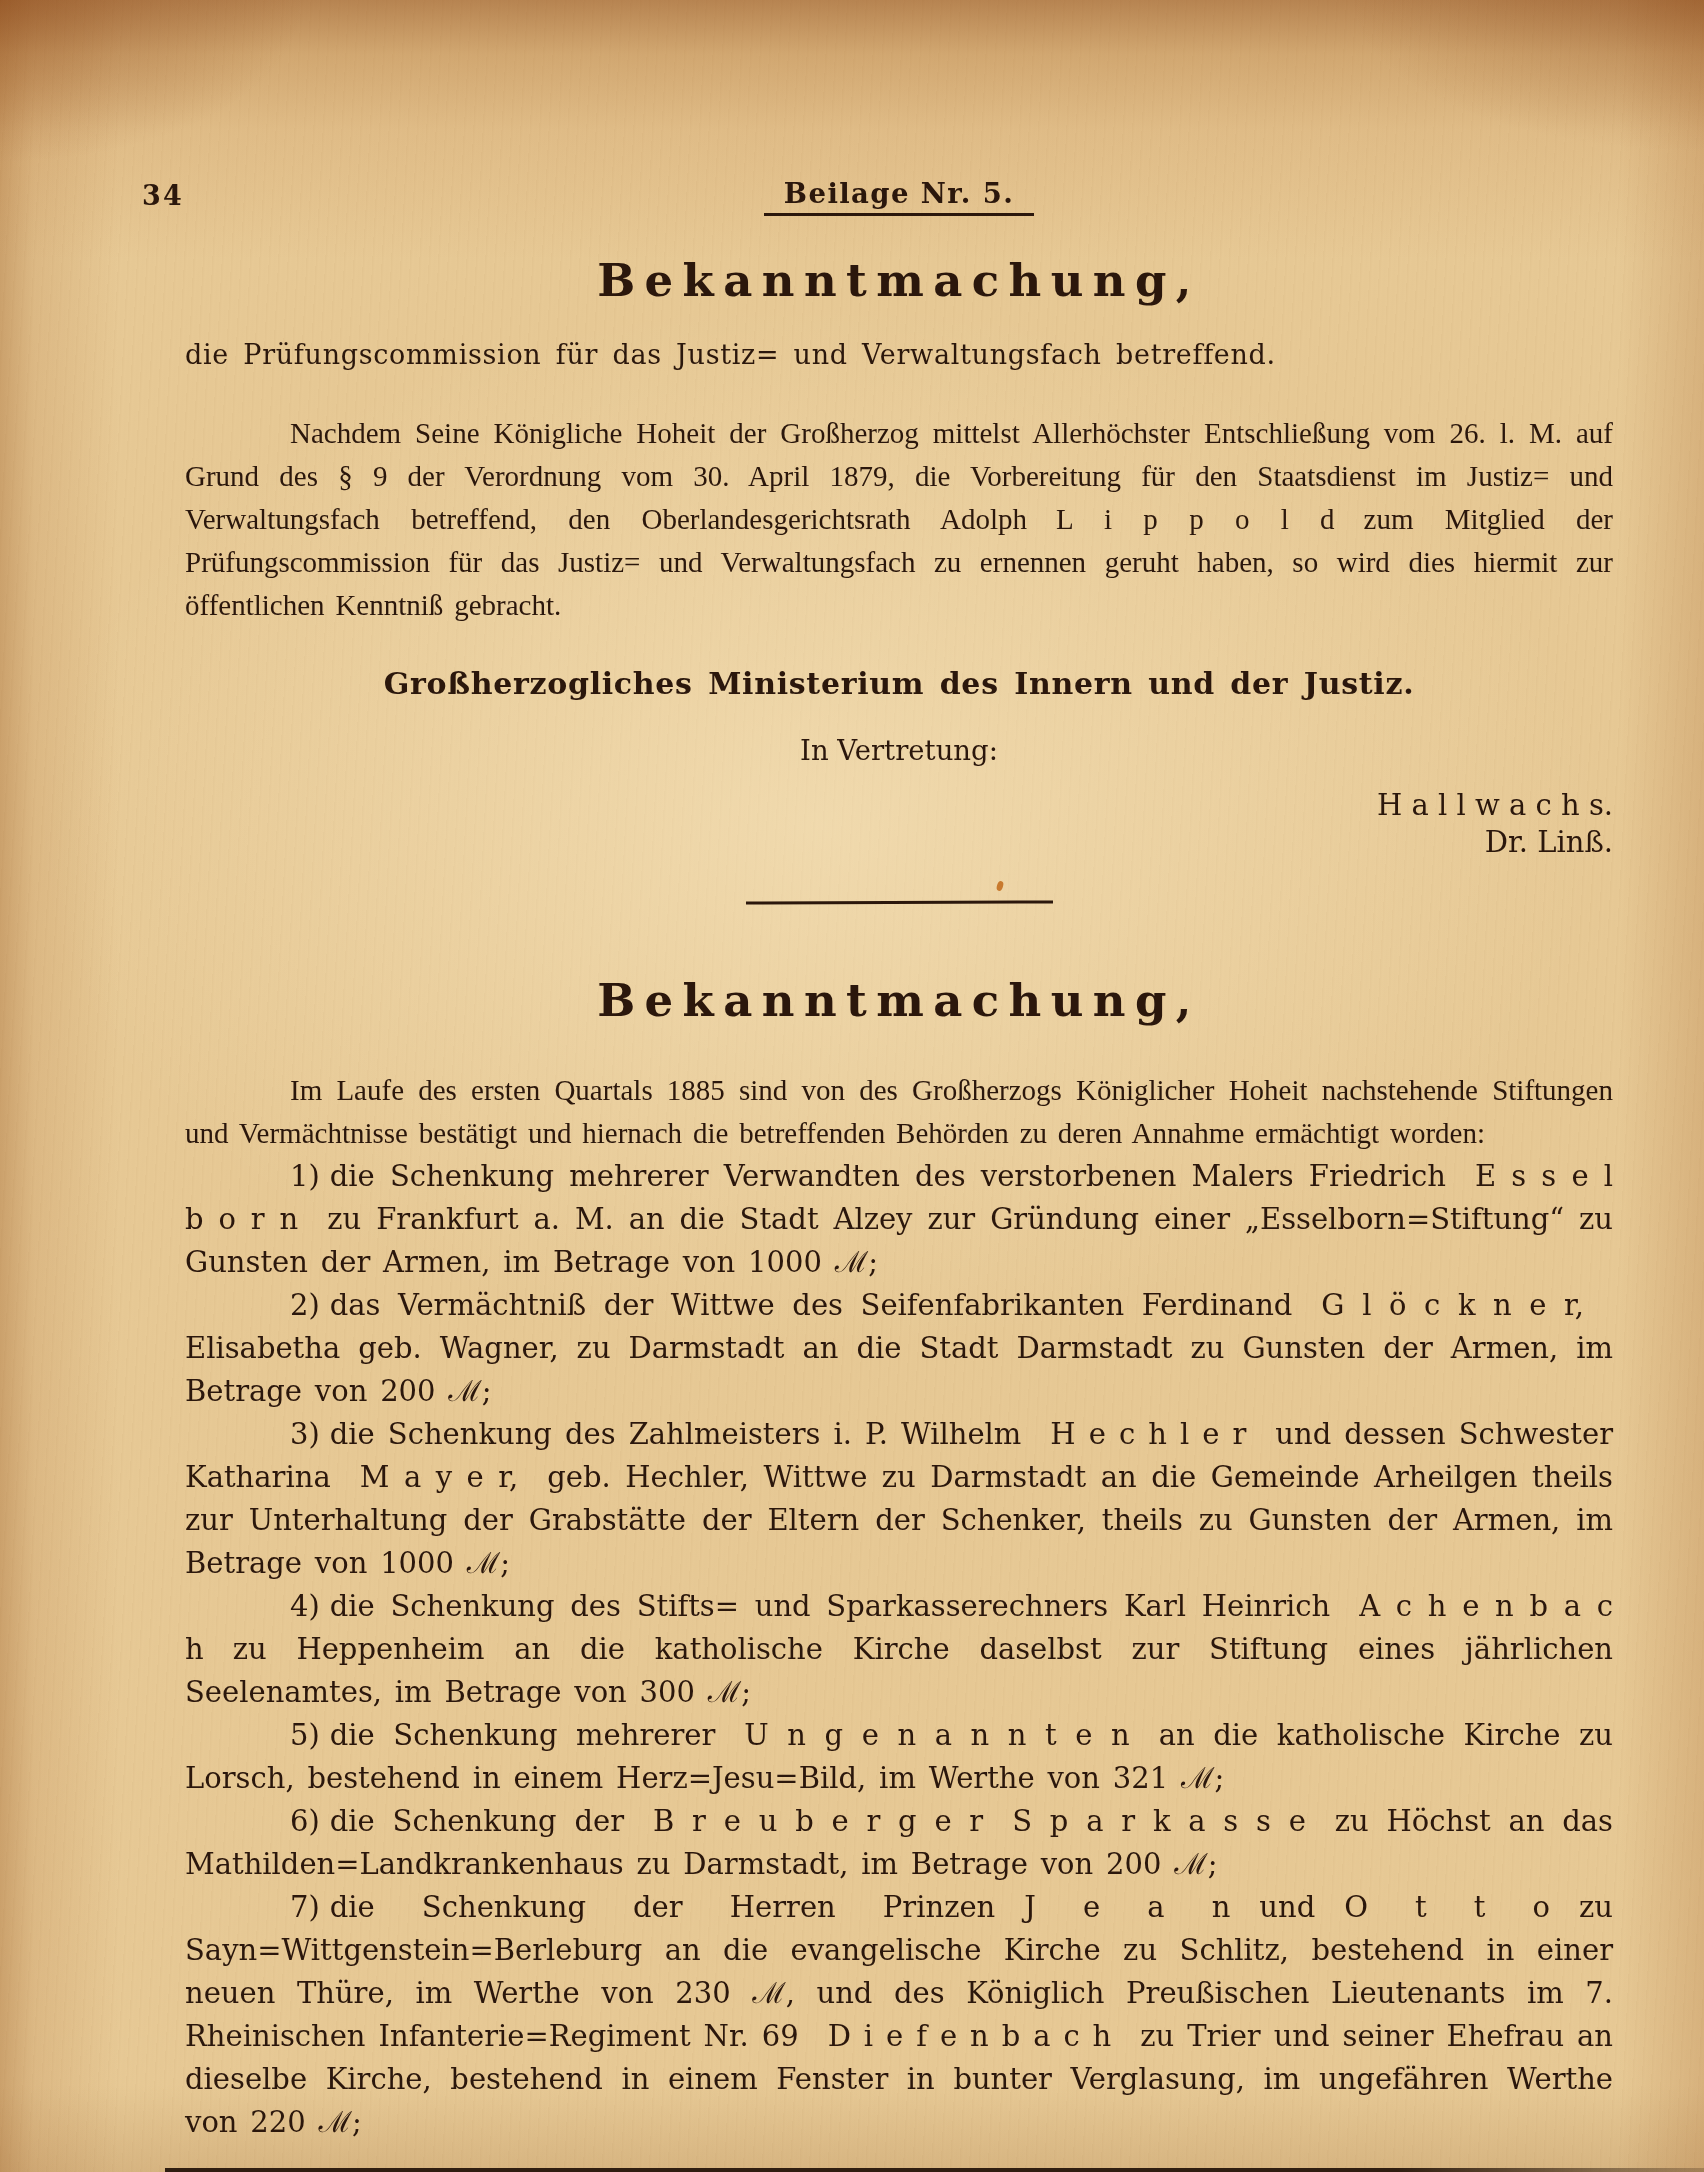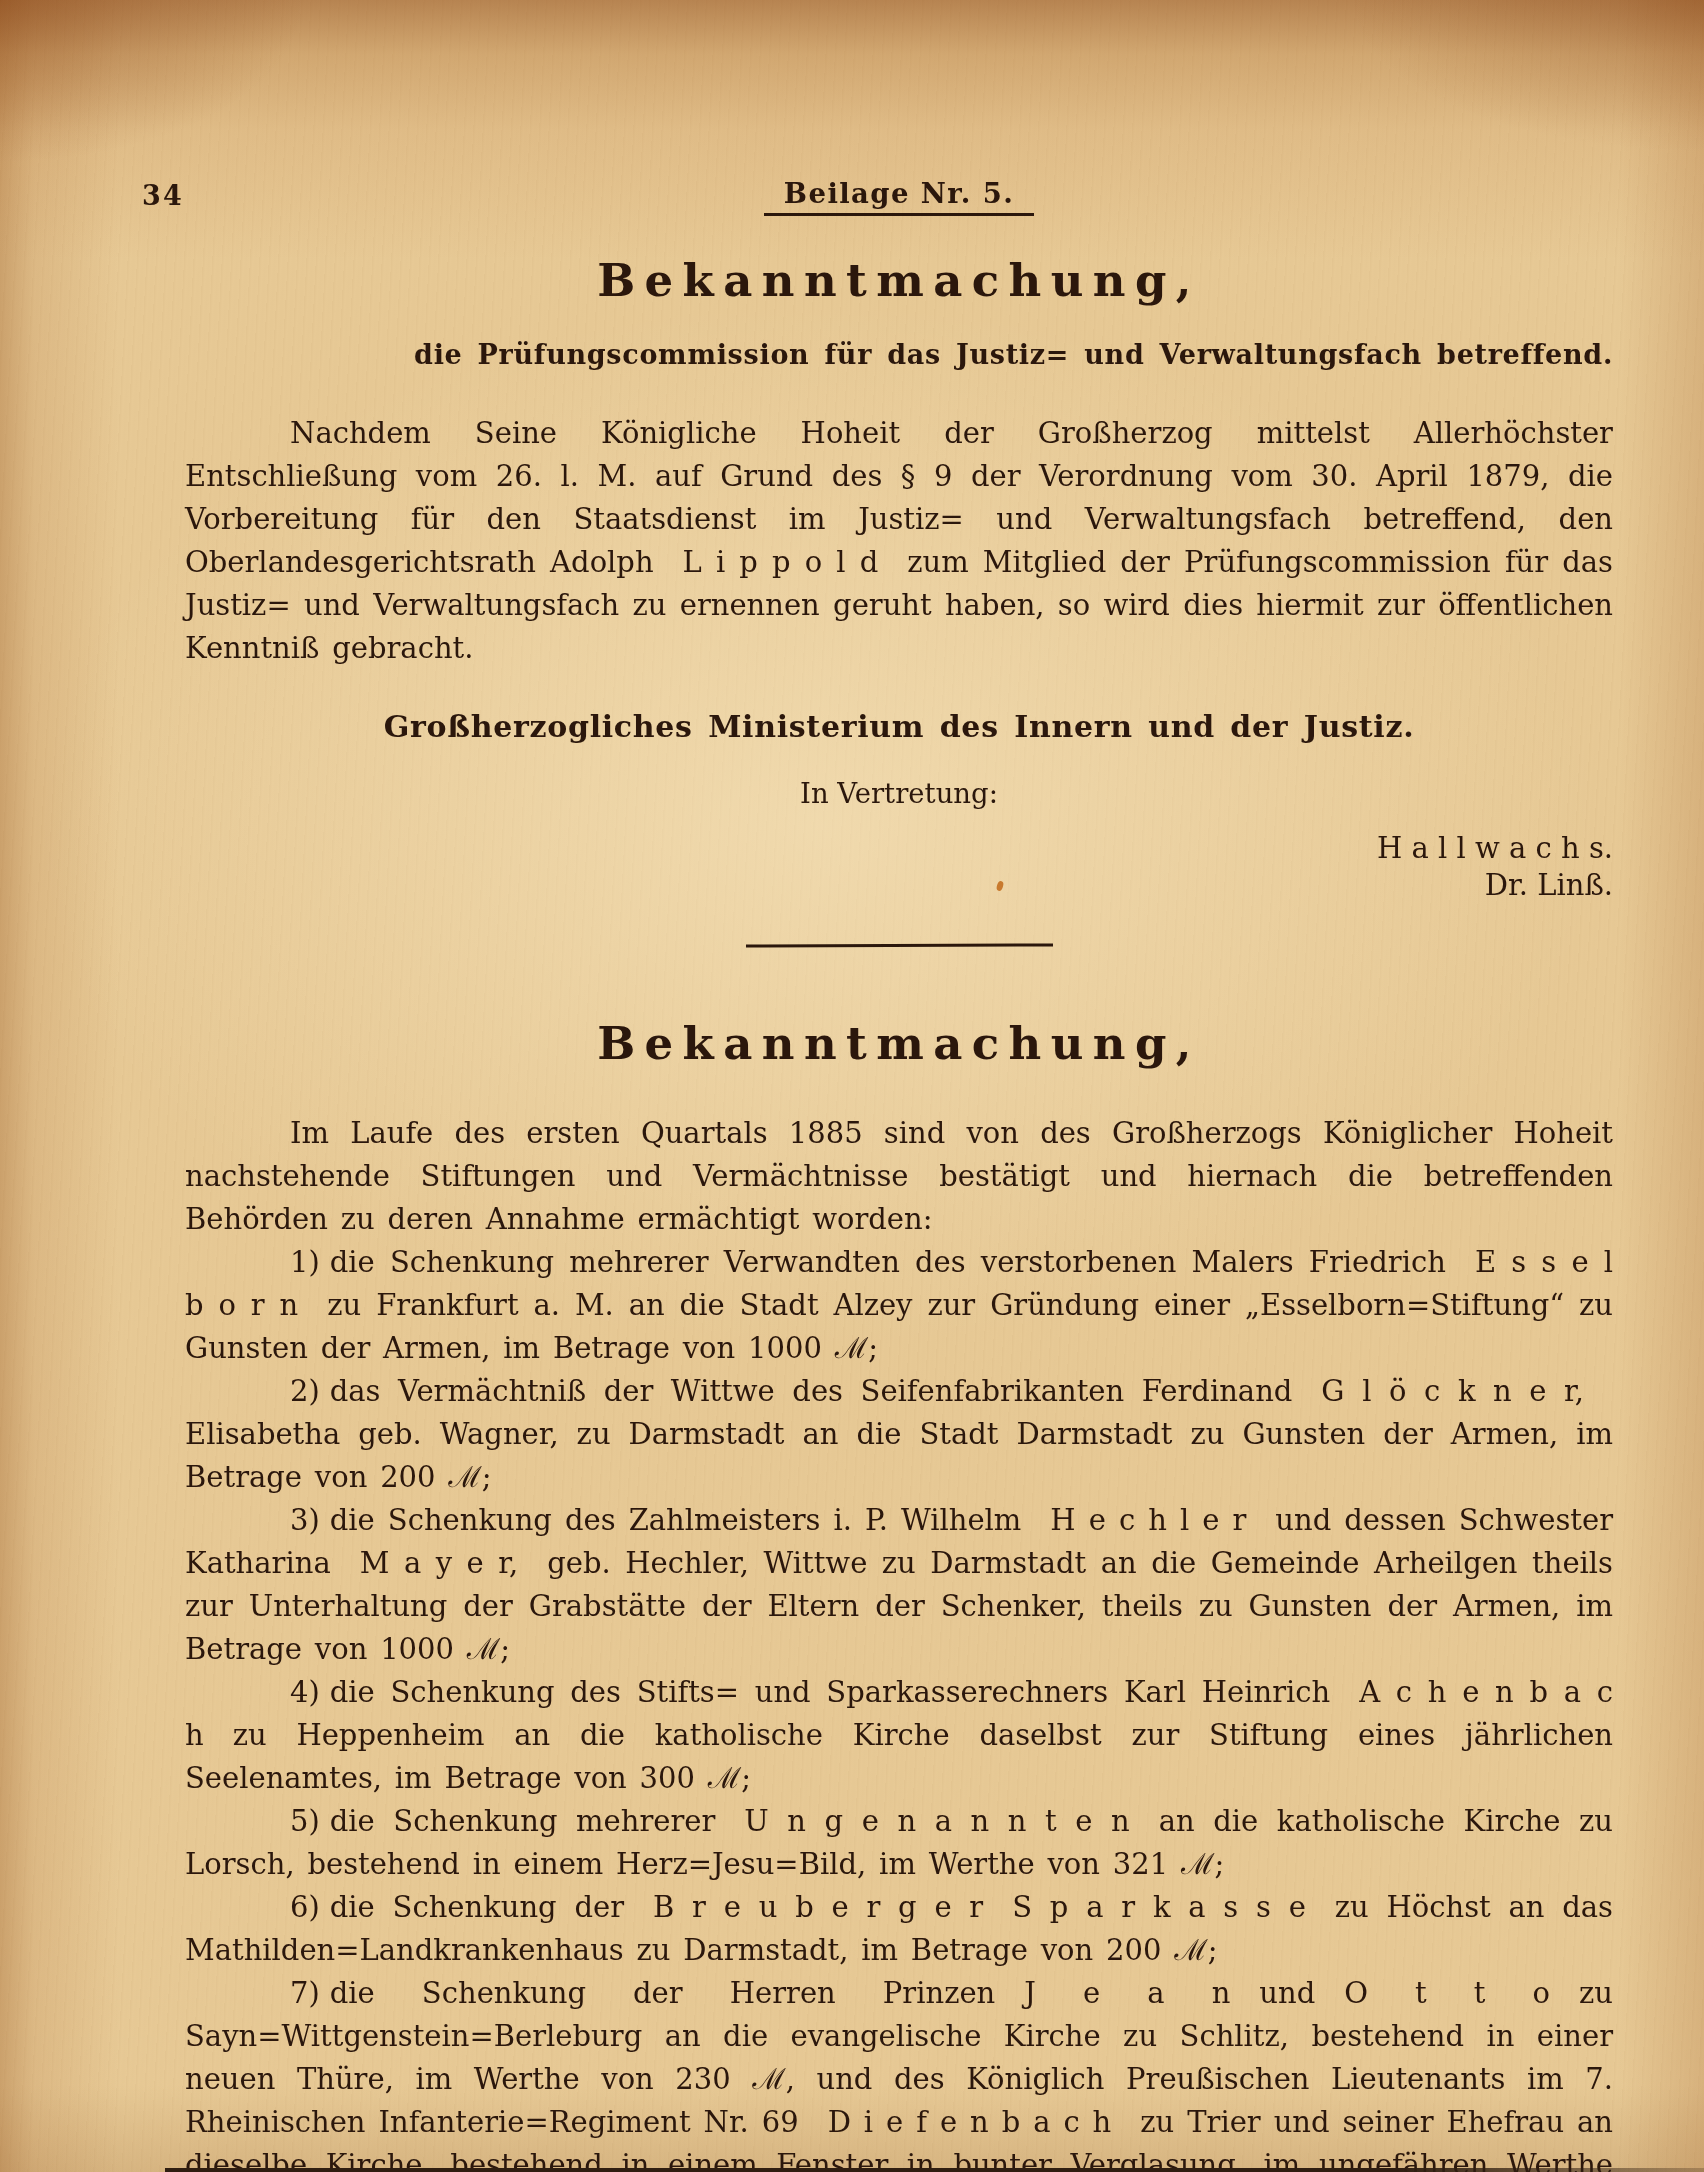--- a/index.html
+++ b/index.html
@@ -40,31 +40,31 @@
     border-bottom: 3.6px solid #2b170c;
   }
 
   .main-title {
     margin: 38px 0 0 0; text-align: center;
     font-size: 45px; font-weight: bold; letter-spacing: 9.4px;
   }
   .main-title.second { margin-top: 70px; }
 
   .sub-title {
-    margin: 32px 0 0 0; text-align: right;
-    font-size: 27px; font-weight: bold;
+    margin: 32px 0 0 0; text-align: left;
+    font-size: 27px; font-weight: normal;
     letter-spacing: 0.7px; word-spacing: 5px;
   }
 
   .bodytext {
     margin: 42px 0 0 0;
     font-size: 29px; line-height: 43px;
     text-align: justify; word-spacing: 3.6px;
   }
-  .indent { text-indent: 105px; }
+  .indent { text-indent: 105px; font-family: Liberation Serif, serif; }
 
   .item {
     margin: 0;
     font-size: 29px; line-height: 43px;
     text-align: justify; word-spacing: 3.6px;
     text-indent: 105px;
   }
   .item-no { margin-right: 10px; }
 
   .dateline { margin: 22px 0 0 0; padding-left: 72px; font-size: 29px; letter-spacing: 0.7px; }

